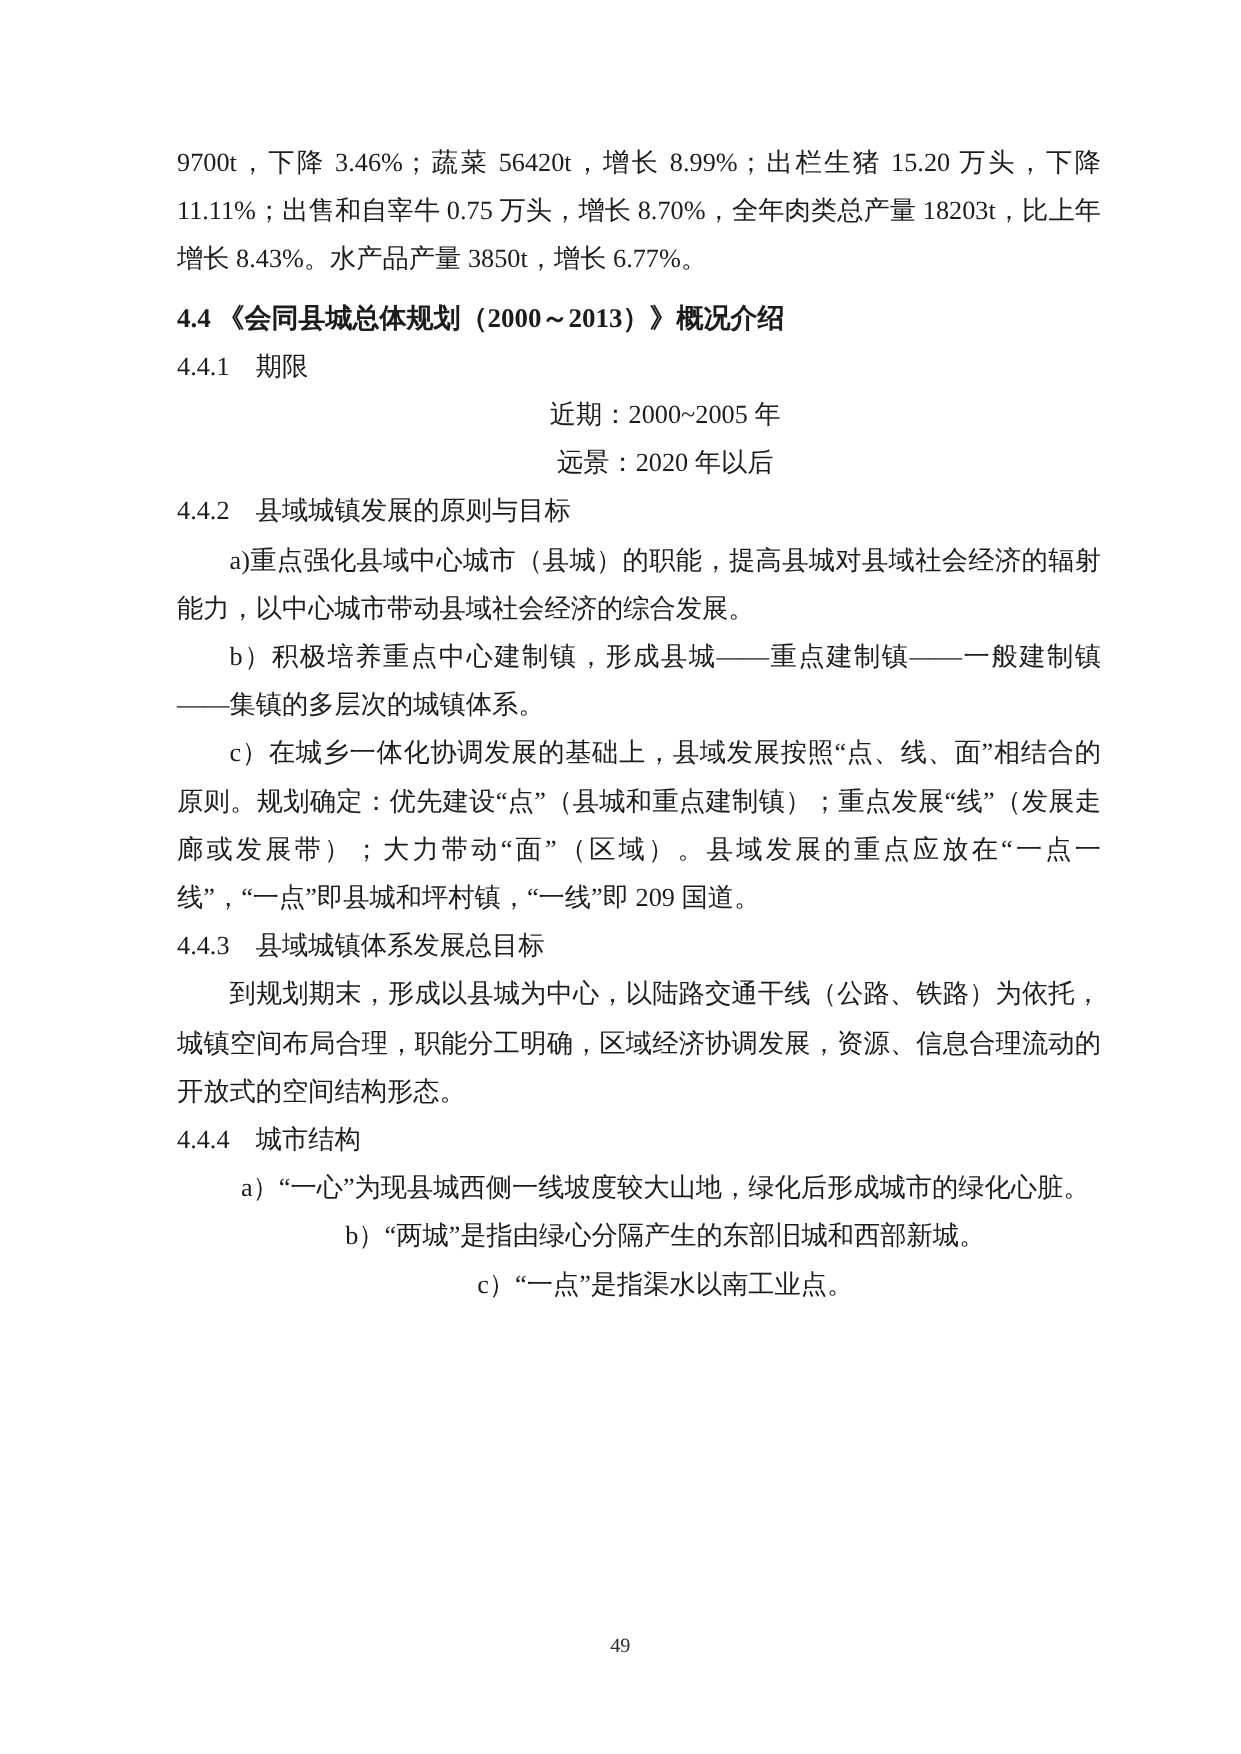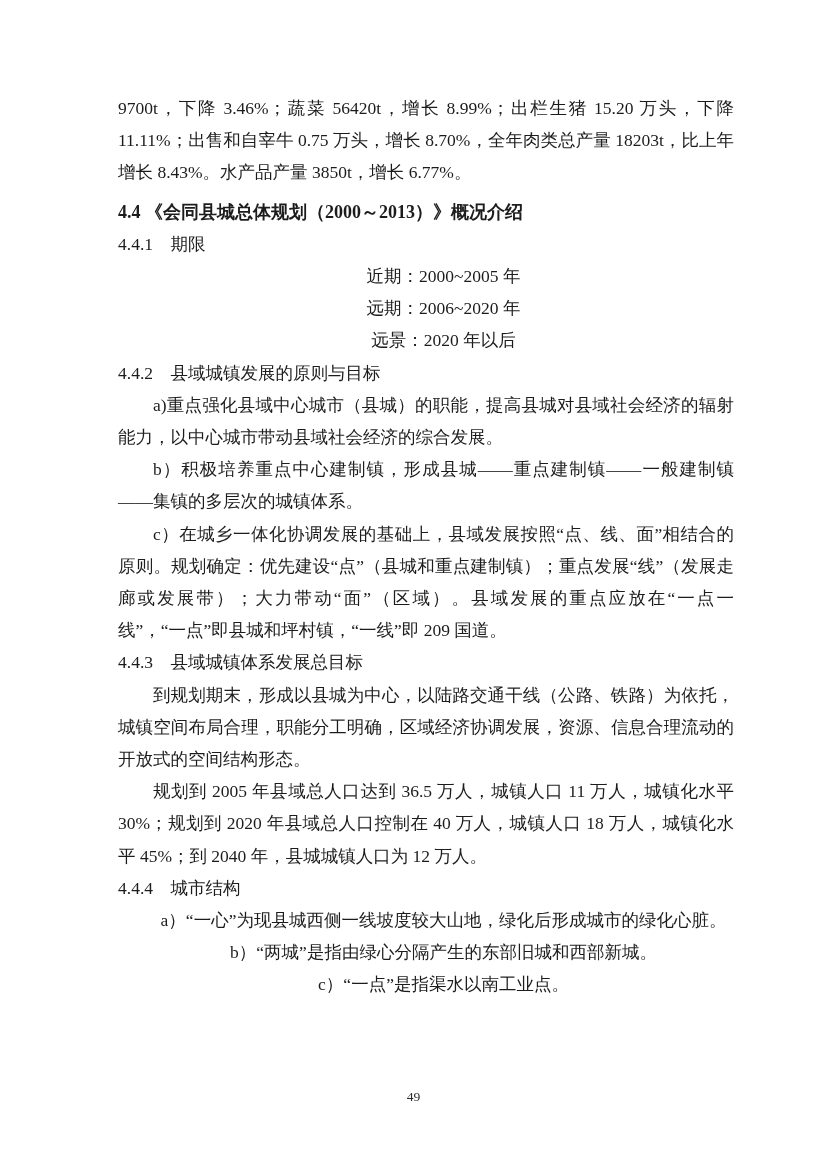--- a/index.html
+++ b/index.html
@@ -63,28 +63,26 @@
 </style>
 </head>
 <body>
 
 <div class="sheet">
   <div class="content">
     <p class="body-noindent">9700t，下降 3.46%；蔬菜 56420t，增长 8.99%；出栏生猪 15.20 万头，下降 11.11%；出售和自宰牛 0.75 万头，增长 8.70%，全年肉类总产量 18203t，比上年增长 8.43%。水产品产量 3850t，增长 6.77%。</p>
     <p class="heading-main">4.4 《会同县城总体规划（2000～2013）》概况介绍</p>
     <p class="heading-sub">4.4.1　期限</p>
     <p class="plain-line">近期：2000~2005 年</p>
-    <p class="plain-line">远期：2006~2020 年</p>
     <p class="plain-line">远景：2020 年以后</p>
     <p class="heading-sub">4.4.2　县域城镇发展的原则与目标</p>
     <p class="body-indent">a)重点强化县域中心城市（县城）的职能，提高县城对县域社会经济的辐射能力，以中心城市带动县域社会经济的综合发展。</p>
     <p class="body-indent">b）积极培养重点中心建制镇，形成县城——重点建制镇——一般建制镇——集镇的多层次的城镇体系。</p>
     <p class="body-indent">c）在城乡一体化协调发展的基础上，县域发展按照“点、线、面”相结合的原则。规划确定：优先建设“点”（县城和重点建制镇）；重点发展“线”（发展走廊或发展带）；大力带动“面”（区域）。县域发展的重点应放在“一点一线”，“一点”即县城和坪村镇，“一线”即 209 国道。</p>
     <p class="heading-sub">4.4.3　县域城镇体系发展总目标</p>
     <p class="body-indent">到规划期末，形成以县城为中心，以陆路交通干线（公路、铁路）为依托，城镇空间布局合理，职能分工明确，区域经济协调发展，资源、信息合理流动的开放式的空间结构形态。</p>
-    <p class="body-indent">规划到 2005 年县域总人口达到 36.5 万人，城镇人口 11 万人，城镇化水平 30%；规划到 2020 年县域总人口控制在 40 万人，城镇人口 18 万人，城镇化水平 45%；到 2040 年，县城城镇人口为 12 万人。</p>
     <p class="heading-sub">4.4.4　城市结构</p>
     <p class="plain-line">a）“一心”为现县城西侧一线坡度较大山地，绿化后形成城市的绿化心脏。</p>
     <p class="plain-line">b）“两城”是指由绿心分隔产生的东部旧城和西部新城。</p>
     <p class="plain-line">c）“一点”是指渠水以南工业点。</p>
   </div>
   <div class="footer-pageno">49</div>
 </div>
 
 </body></html>

